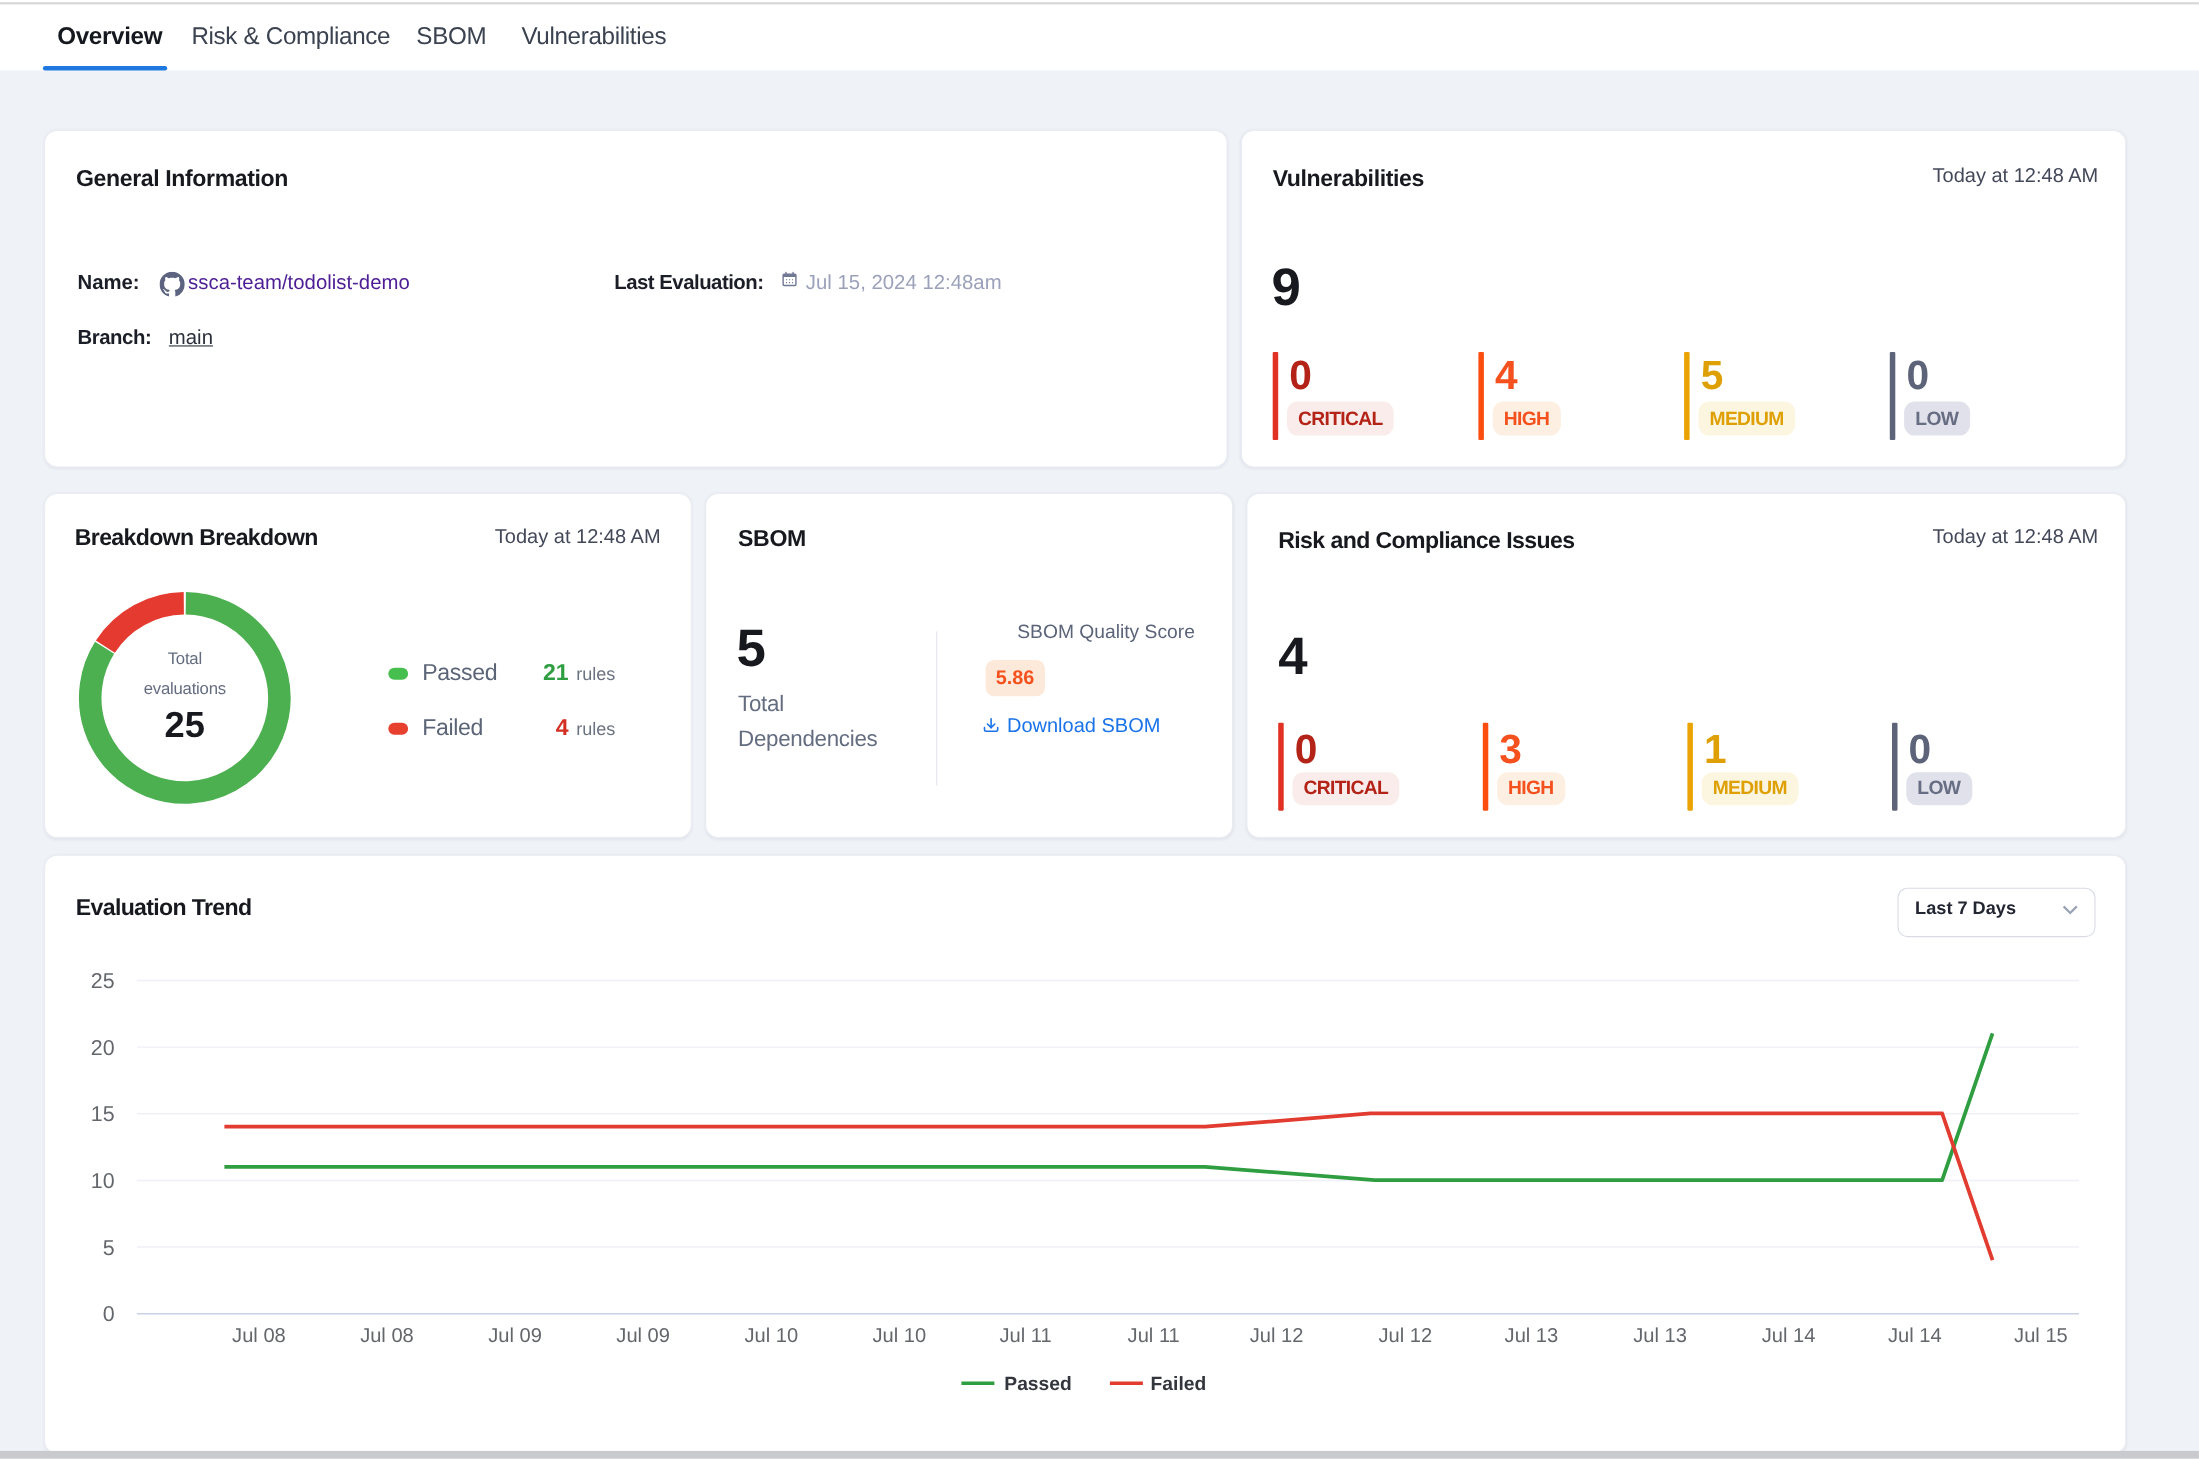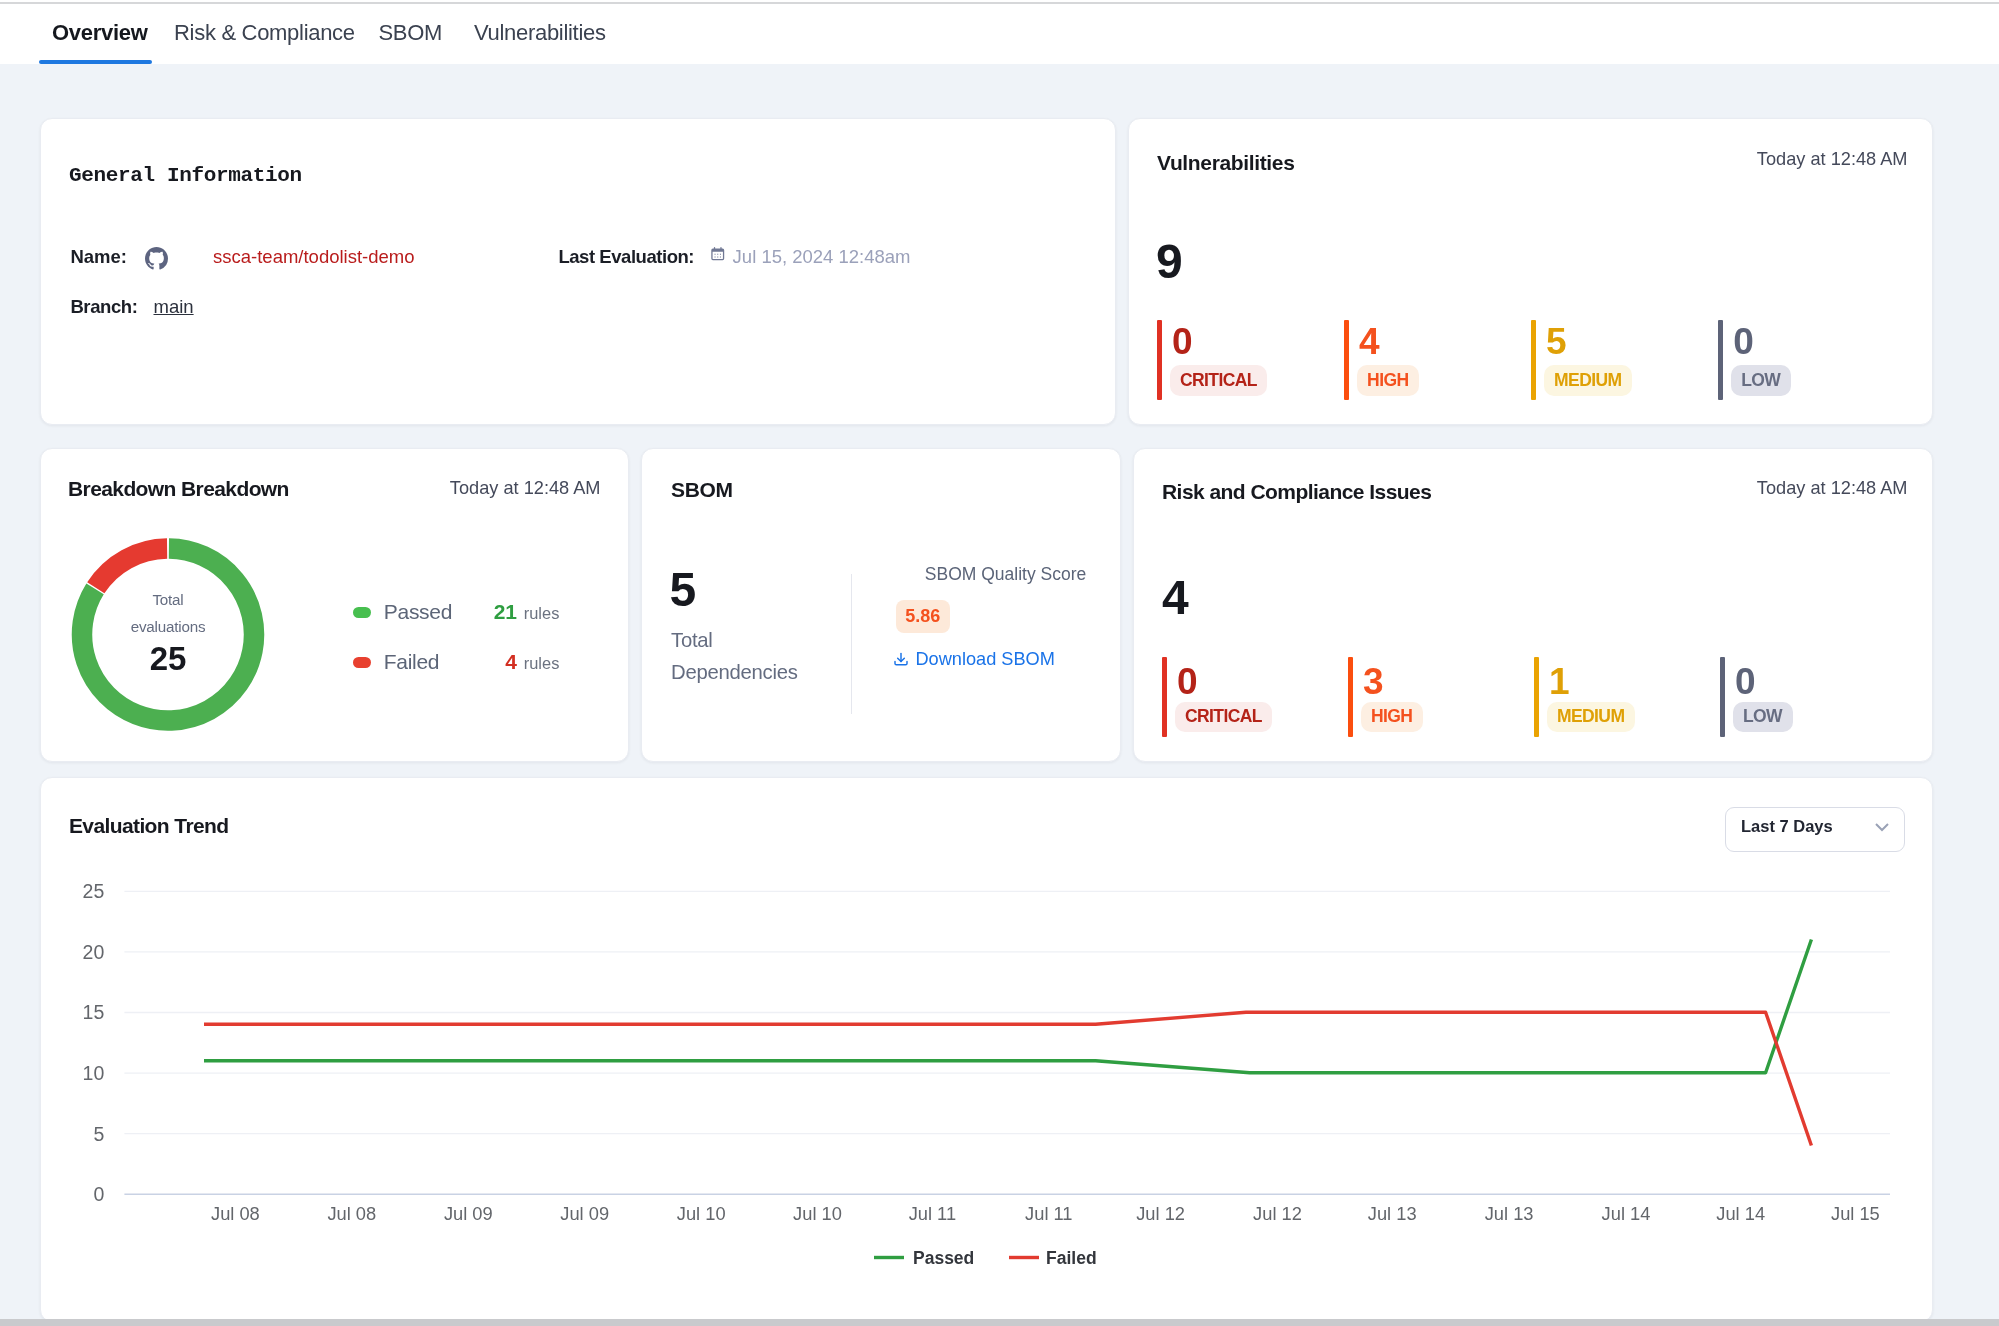--- a/index.html
+++ b/index.html
@@ -11,26 +11,26 @@
 <body>
 <div class="abs" style="left:0;top:0;width:1999px;height:63.5px;background:#fff;"></div>
 <div class="abs" style="left:0;top:2px;width:1999px;height:1.5px;background:#d6d7d9;"></div>
 <div class="abs" style="left:52px;top:22px;font-size:22px;font-weight:700;color:#15181e;line-height:22px;letter-spacing:-0.3px;">Overview</div>
 <div class="abs" style="left:174px;top:22px;font-size:22px;font-weight:500;color:#3b4250;line-height:22px;letter-spacing:-0.3px;">Risk &amp; Compliance</div>
 <div class="abs" style="left:378.5px;top:22px;font-size:22px;font-weight:500;color:#3b4250;line-height:22px;letter-spacing:-0.3px;">SBOM</div>
 <div class="abs" style="left:474px;top:22px;font-size:22px;font-weight:500;color:#3b4250;line-height:22px;letter-spacing:-0.3px;">Vulnerabilities</div>
 <div class="abs" style="left:39px;top:59.5px;width:113px;height:4.5px;background:#1e78e0;border-radius:3px;"></div>
 
 <div class="card" style="left:40px;top:118px;width:1076px;height:307px;">
-  <div class="abs title" style="left:28px;top:46px;font-family:Liberation Mono, monospace;">General Information</div>
+  <div class="abs title" style="left:28px;top:33px;">General Information</div>
   <div class="abs" style="left:29.4px;top:129.1px;font-size:18.5px;font-weight:700;color:#1b1e26;line-height:18.5px;">Name:</div>
   <svg class="abs" style="left:103.7px;top:128.4px" width="23" height="23" viewBox="0 0 16 16" fill="#5d6480">
       <path d="M8 0C3.58 0 0 3.58 0 8c0 3.54 2.29 6.53 5.47 7.59.4.07.55-.17.55-.38 0-.19-.01-.82-.01-1.49-2.01.37-2.53-.49-2.69-.94-.09-.23-.48-.94-.82-1.13-.28-.15-.68-.52-.01-.53.63-.01 1.08.58 1.23.82.72 1.21 1.87.87 2.33.66.07-.52.28-.87.51-1.07-1.78-.2-3.64-.89-3.64-3.95 0-.87.31-1.59.82-2.15-.08-.2-.36-1.02.08-2.12 0 0 .67-.21 2.2.82.64-.18 1.32-.27 2-.27.68 0 1.36.09 2 .27 1.53-1.04 2.2-.82 2.2-.82.44 1.1.16 1.92.08 2.12.51.56.82 1.27.82 2.15 0 3.07-1.87 3.75-3.65 3.95.29.25.54.73.54 1.48 0 1.07-.01 1.93-.01 2.2 0 .21.15.46.55.38A8.01 8.01 0 0 0 16 8c0-4.42-3.58-8-8-8z"></path>
     </svg>
-  <div class="abs" style="left:130px;top:129.1px;font-size:18.5px;color:#b91c1c;line-height:18.5px;margin-left:42px;">ssca-team/todolist-demo</div>
+  <div class="abs" style="left:130px;top:129.1px;font-size:18.5px;color:#4c1d95;line-height:18.5px;">ssca-team/todolist-demo</div>
   <div class="abs" style="left:517.4px;top:129.1px;font-size:18.5px;font-weight:700;color:#1b1e26;line-height:18.5px;letter-spacing:-0.45px;">Last Evaluation:</div>
   <svg class="abs" style="left:669px;top:126.9px" width="15.5" height="15.5" viewBox="0 0 24 24" fill="#707894">
       <path d="M7 1.5c.55 0 1 .45 1 1V4h8V2.5c0-.55.45-1 1-1s1 .45 1 1V4h1.5A2.5 2.5 0 0 1 22 6.5v13a2.5 2.5 0 0 1-2.5 2.5h-15A2.5 2.5 0 0 1 2 19.5v-13A2.5 2.5 0 0 1 4.5 4H6V2.5c0-.55.45-1 1-1zM20 9H4v10.5c0 .28.22.5.5.5h15a.5.5 0 0 0 .5-.5V9zm-13 7.2v1.6H8.6v-1.6H7zm4.2 0v1.6h1.6v-1.6h-1.6zm4.2 0v1.6H17v-1.6h-1.6zM7 12v1.6h1.6V12H7zm4.2 0v1.6h1.6V12h-1.6zm4.2 0v1.6H17V12h-1.6z"></path>
     </svg>
   <div class="abs" style="left:691.6px;top:129.1px;font-size:18.5px;color:#9ba1ba;line-height:18.5px;">Jul 15, 2024 12:48am</div>
   <div class="abs" style="left:29.4px;top:179.2px;font-size:18.5px;font-weight:700;color:#1b1e26;line-height:18.5px;letter-spacing:-0.4px;">Branch:</div>
   <div class="abs" style="left:112.5px;top:179.2px;font-size:18.5px;color:#2b303c;line-height:18.5px;text-decoration:underline;">main</div>
 </div>
 
 <div class="card" style="left:1128px;top:118px;width:805px;height:307px;">

